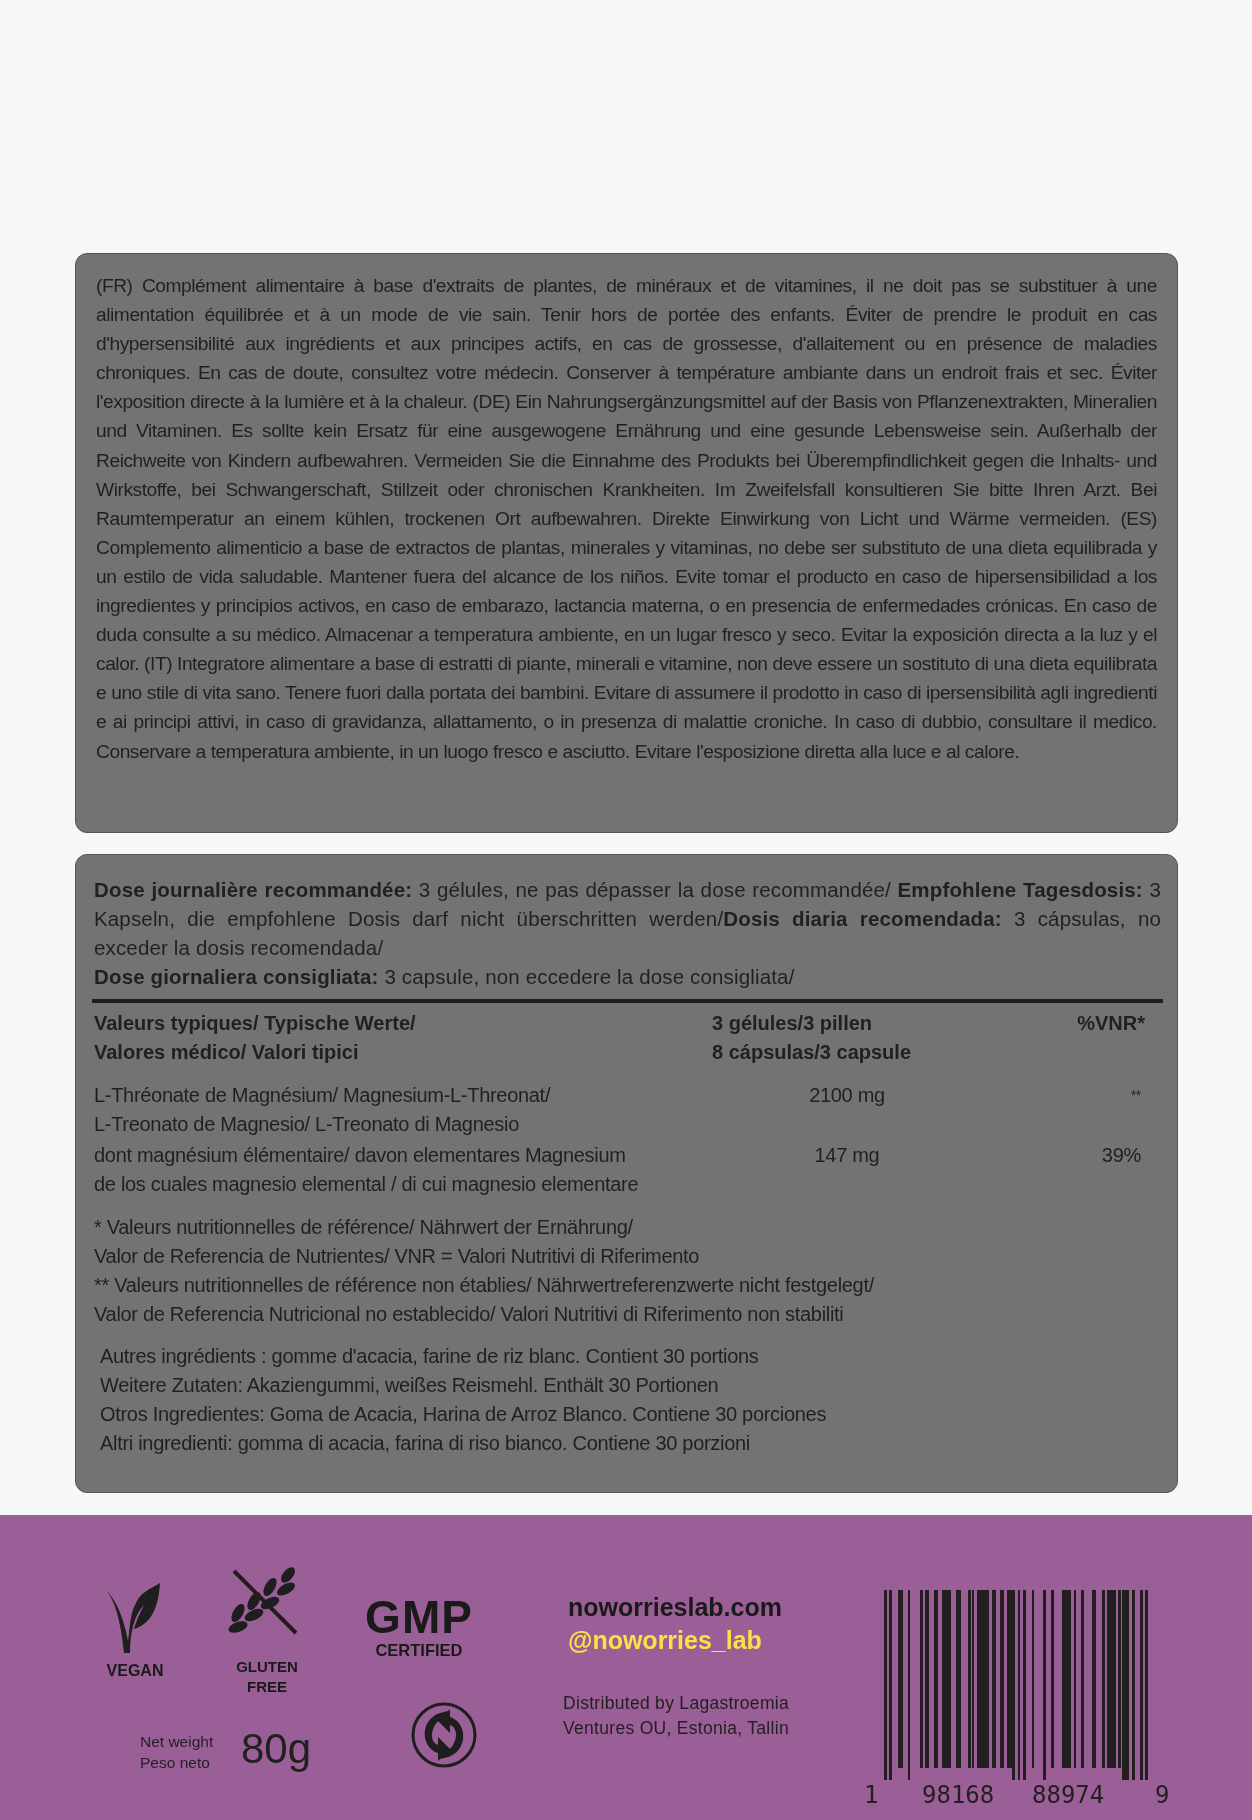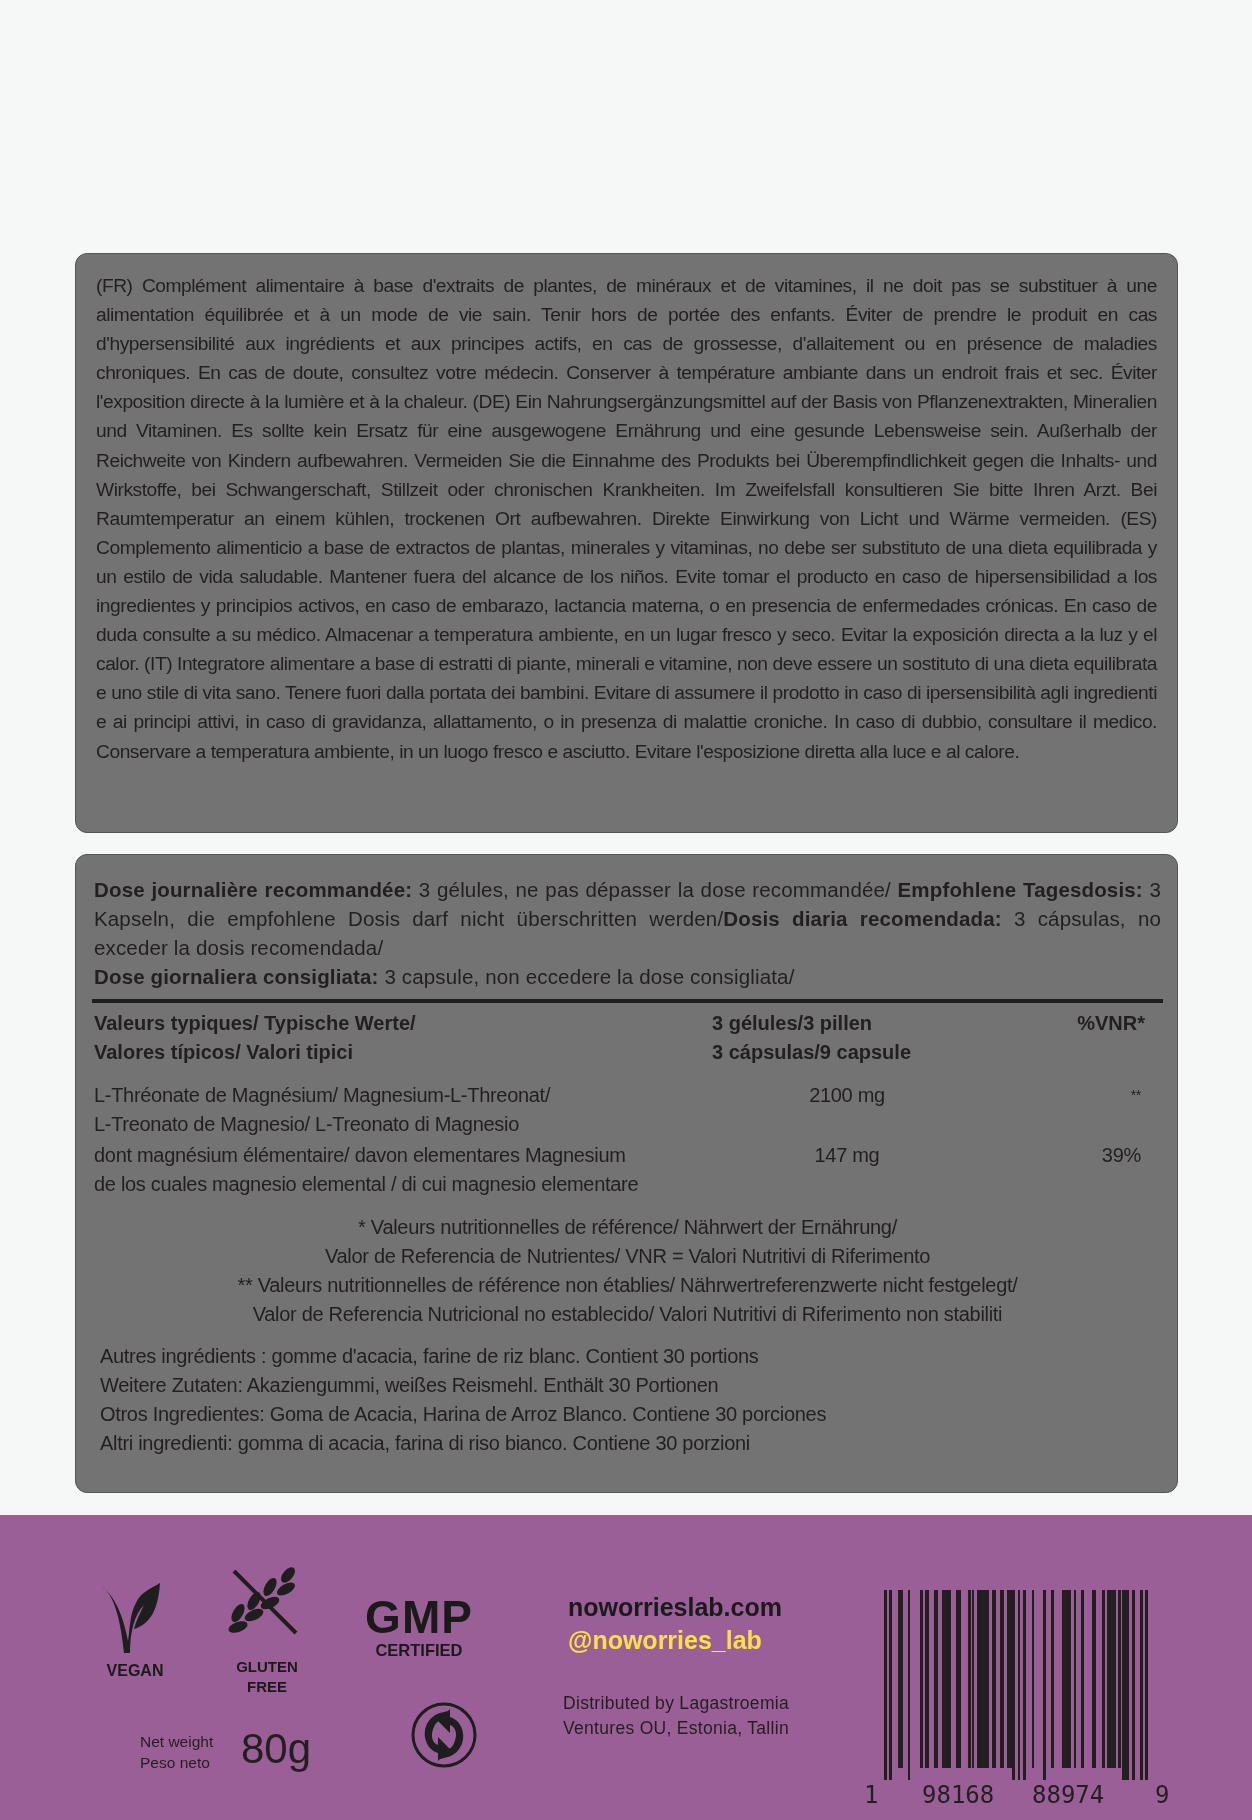--- a/index.html
+++ b/index.html
@@ -35,21 +35,21 @@
   .trow { position: absolute; left: 18px; right: 16px;
     font-family: "Liberation Sans", sans-serif; font-size: 20px; line-height: 29px; letter-spacing: -0.3px; }
   .trow .c1 { position: absolute; left: 0; top: 0; width: 720px; }
   .trow .c2 { position: absolute; left: 693px; top: 0; width: 120px; text-align: center; }
   .trow .c3 { position: absolute; right: 20px; top: 0; width: 120px; text-align: right; }
   #row1 { top: 226px; height: 58px; }
   #row2 { top: 286px; height: 58px; }
   #row1 .c3 { font-size: 14px; }
 
   .notes { position: absolute; left: 18px; right: 16px; top: 358px;
-    font-family: "Liberation Sans", sans-serif; font-size: 20px; line-height: 29px; letter-spacing: -0.3px; text-align: center; }
+    font-family: "Liberation Sans", sans-serif; font-size: 20px; line-height: 29px; letter-spacing: -0.3px; }
   .ingredients { position: absolute; left: 24px; right: 16px; top: 487px;
     font-family: "Liberation Sans", sans-serif; font-size: 20px; line-height: 29px; letter-spacing: -0.3px; }
 
   #footer { position: absolute; left: 0; top: 1515px; width: 1252px; height: 305px; background: #9a5f96; }
   .f-abs { position: absolute; }
   .badge-label { font-family: "Liberation Sans", sans-serif; font-weight: bold; color: #1a1a1a; text-align: center; }
 
   #vegan-icon { left: 100px; top: 68px; width: 64px; height: 72px; }
   #vegan-label { left: 90px; top: 147px; width: 90px; font-size: 16px; }
   #gluten-icon { left: 226px; top: 52px; width: 76px; height: 70px; }
@@ -78,25 +78,25 @@
 <div class="box" id="dose-box">
   <p id="dose-text">
     <b>Dose journalière recommandée:</b><span> 3 gélules, ne pas dépasser la dose recommandée/ </span><b>Empfohlene Tagesdosis:</b><span> 3 Kapseln, die empfohlene Dosis darf nicht überschritten werden/</span><b>Dosis diaria recomendada:</b><span> 3 cápsulas, no exceder la dosis recomendada/ </span><br><b>Dose giornaliera consigliata:</b><span> 3 capsule, non eccedere la dose consigliata/</span>
   </p>
 
   <div class="rule"></div>
 
   <div class="thead">
     <div class="c1">
       <div>Valeurs typiques/ Typische Werte/</div>
-      <div>Valores típicos/ Valori tipici</div>
+      <div>Valores médico/ Valori tipici</div>
     </div>
     <div class="c2">
       <div>3 gélules/3 pillen</div>
-      <div>3 cápsulas/9 capsule</div>
+      <div>8 cápsulas/3 capsule</div>
     </div>
     <div class="c3">%VNR*</div>
   </div>
 
   <div class="trow" id="row1">
     <div class="c1">
       <div>L-Thréonate de Magnésium/ Magnesium-L-Threonat/</div>
       <div>L-Treonato de Magnesio/ L-Treonato di Magnesio</div>
     </div>
     <div class="c2">2100 mg</div>

